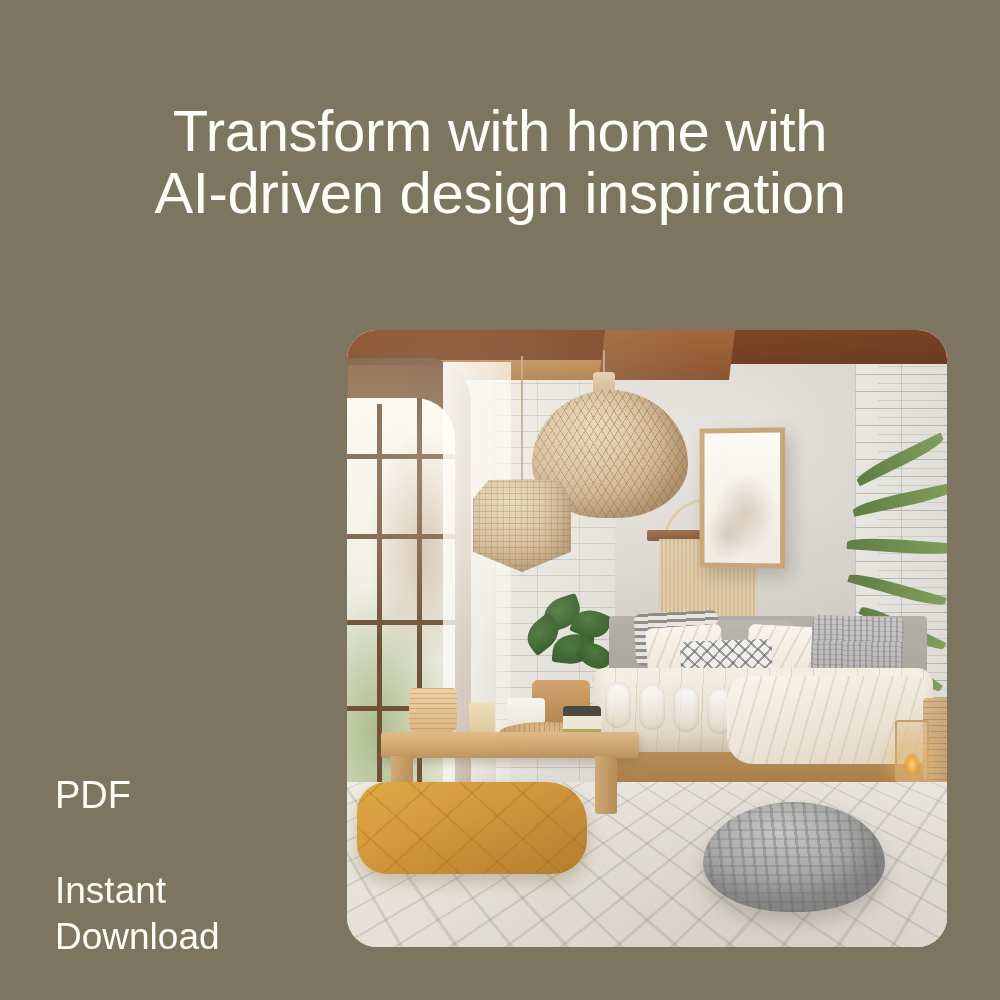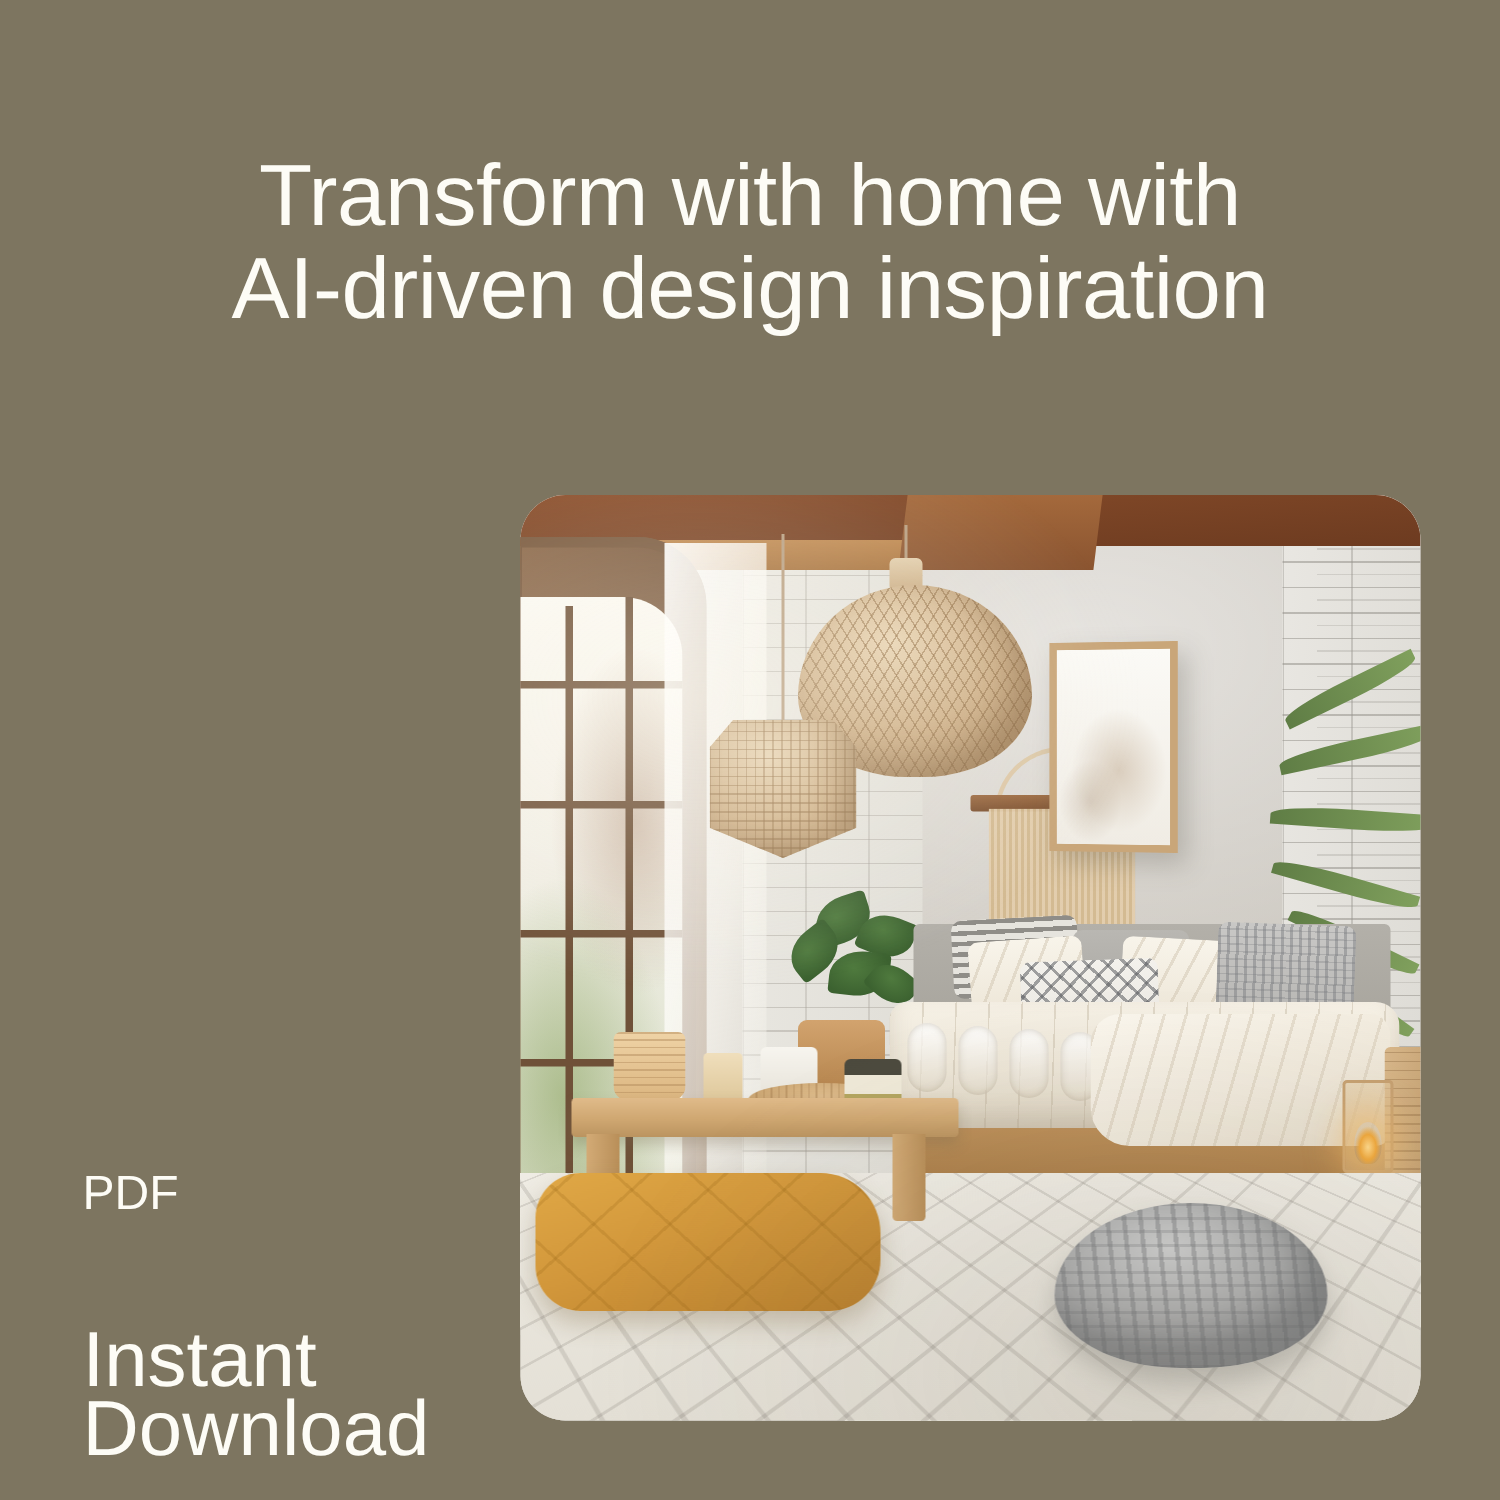--- a/index.html
+++ b/index.html
@@ -24,34 +24,33 @@
     font-weight:400;
     letter-spacing:-0.3px;
     white-space:pre-line;
   }
 
   
   #label-format {
     position:absolute;
     left:55px; top:772px;
     color:#fdfcf6;
-    font-size:32px;
+    font-size:38px;
     line-height:46px;
     font-weight:400;
     letter-spacing:0px;
   }
   #label-delivery {
     position:absolute;
     left:55px; top:868px;
     color:#fdfcf6;
-    font-size:52px;
+    font-size:37px;
     line-height:46px;
     font-weight:400;
     white-space:pre-line;
-    margin-top:16px;
   }
 
   
   #photo-card {
     position:absolute;
     left:347px; top:330px;
     width:600px; height:617px;
     border-radius:30px;
     overflow:hidden;
     background:#cfc9bf;

